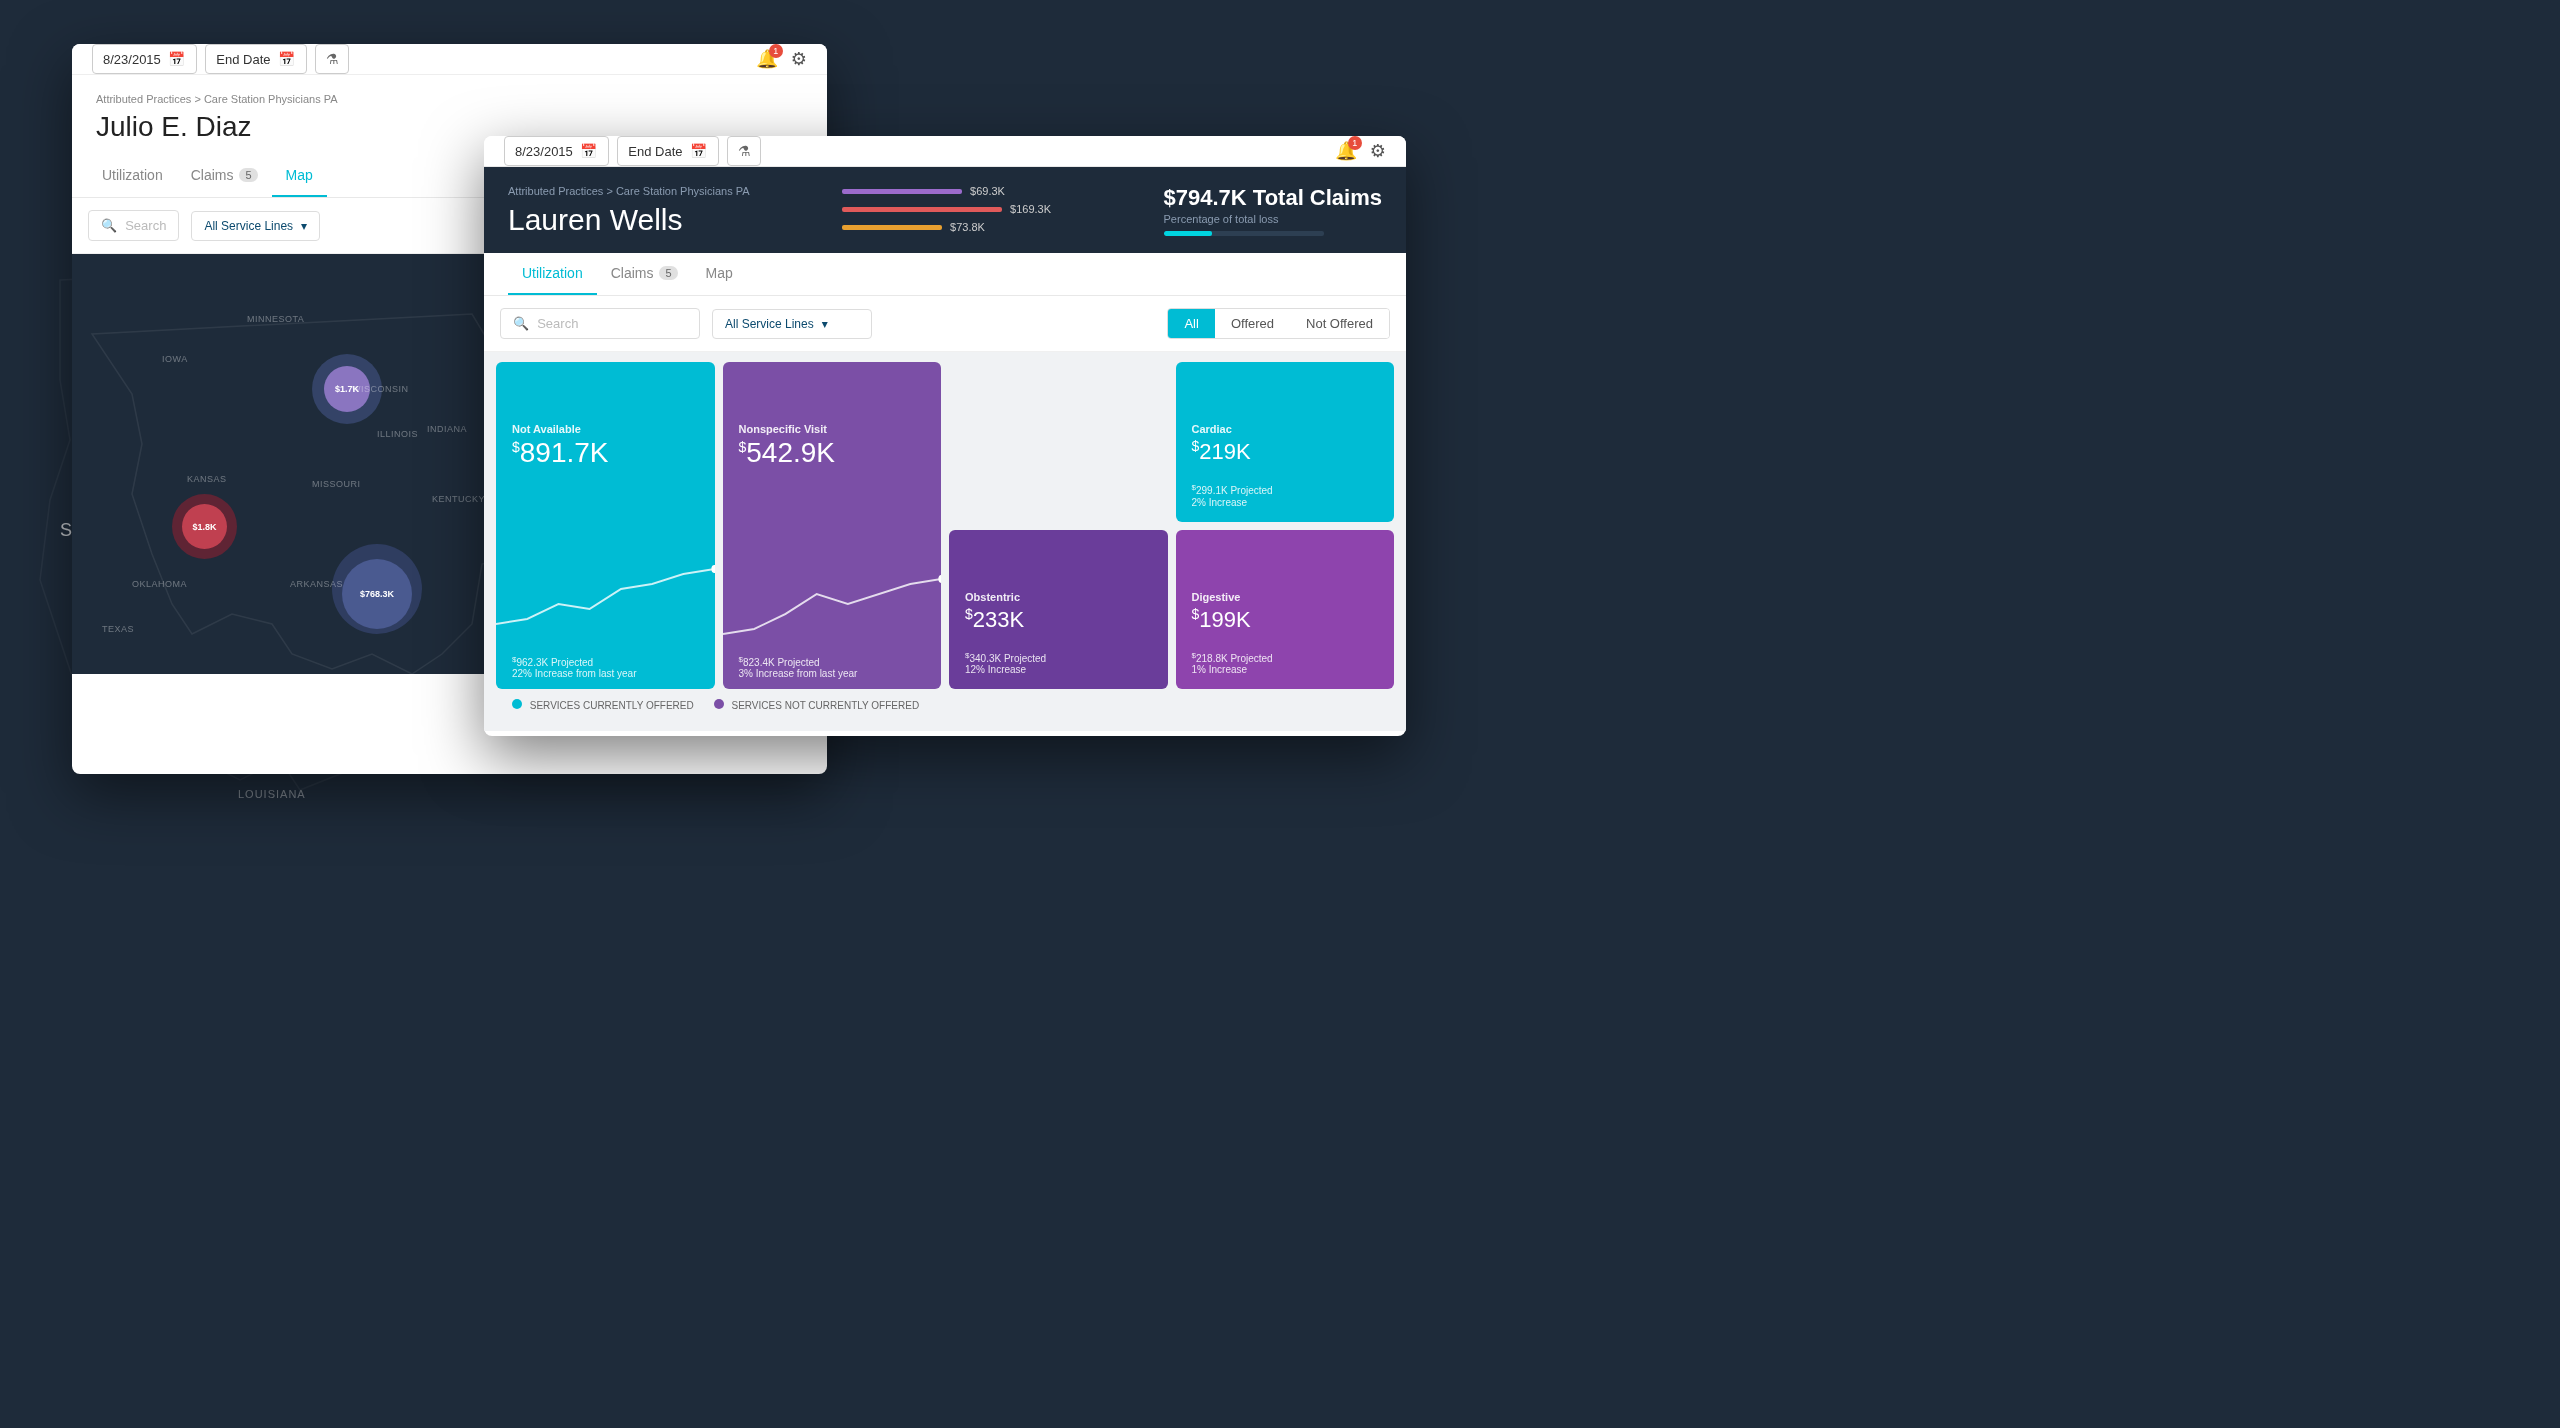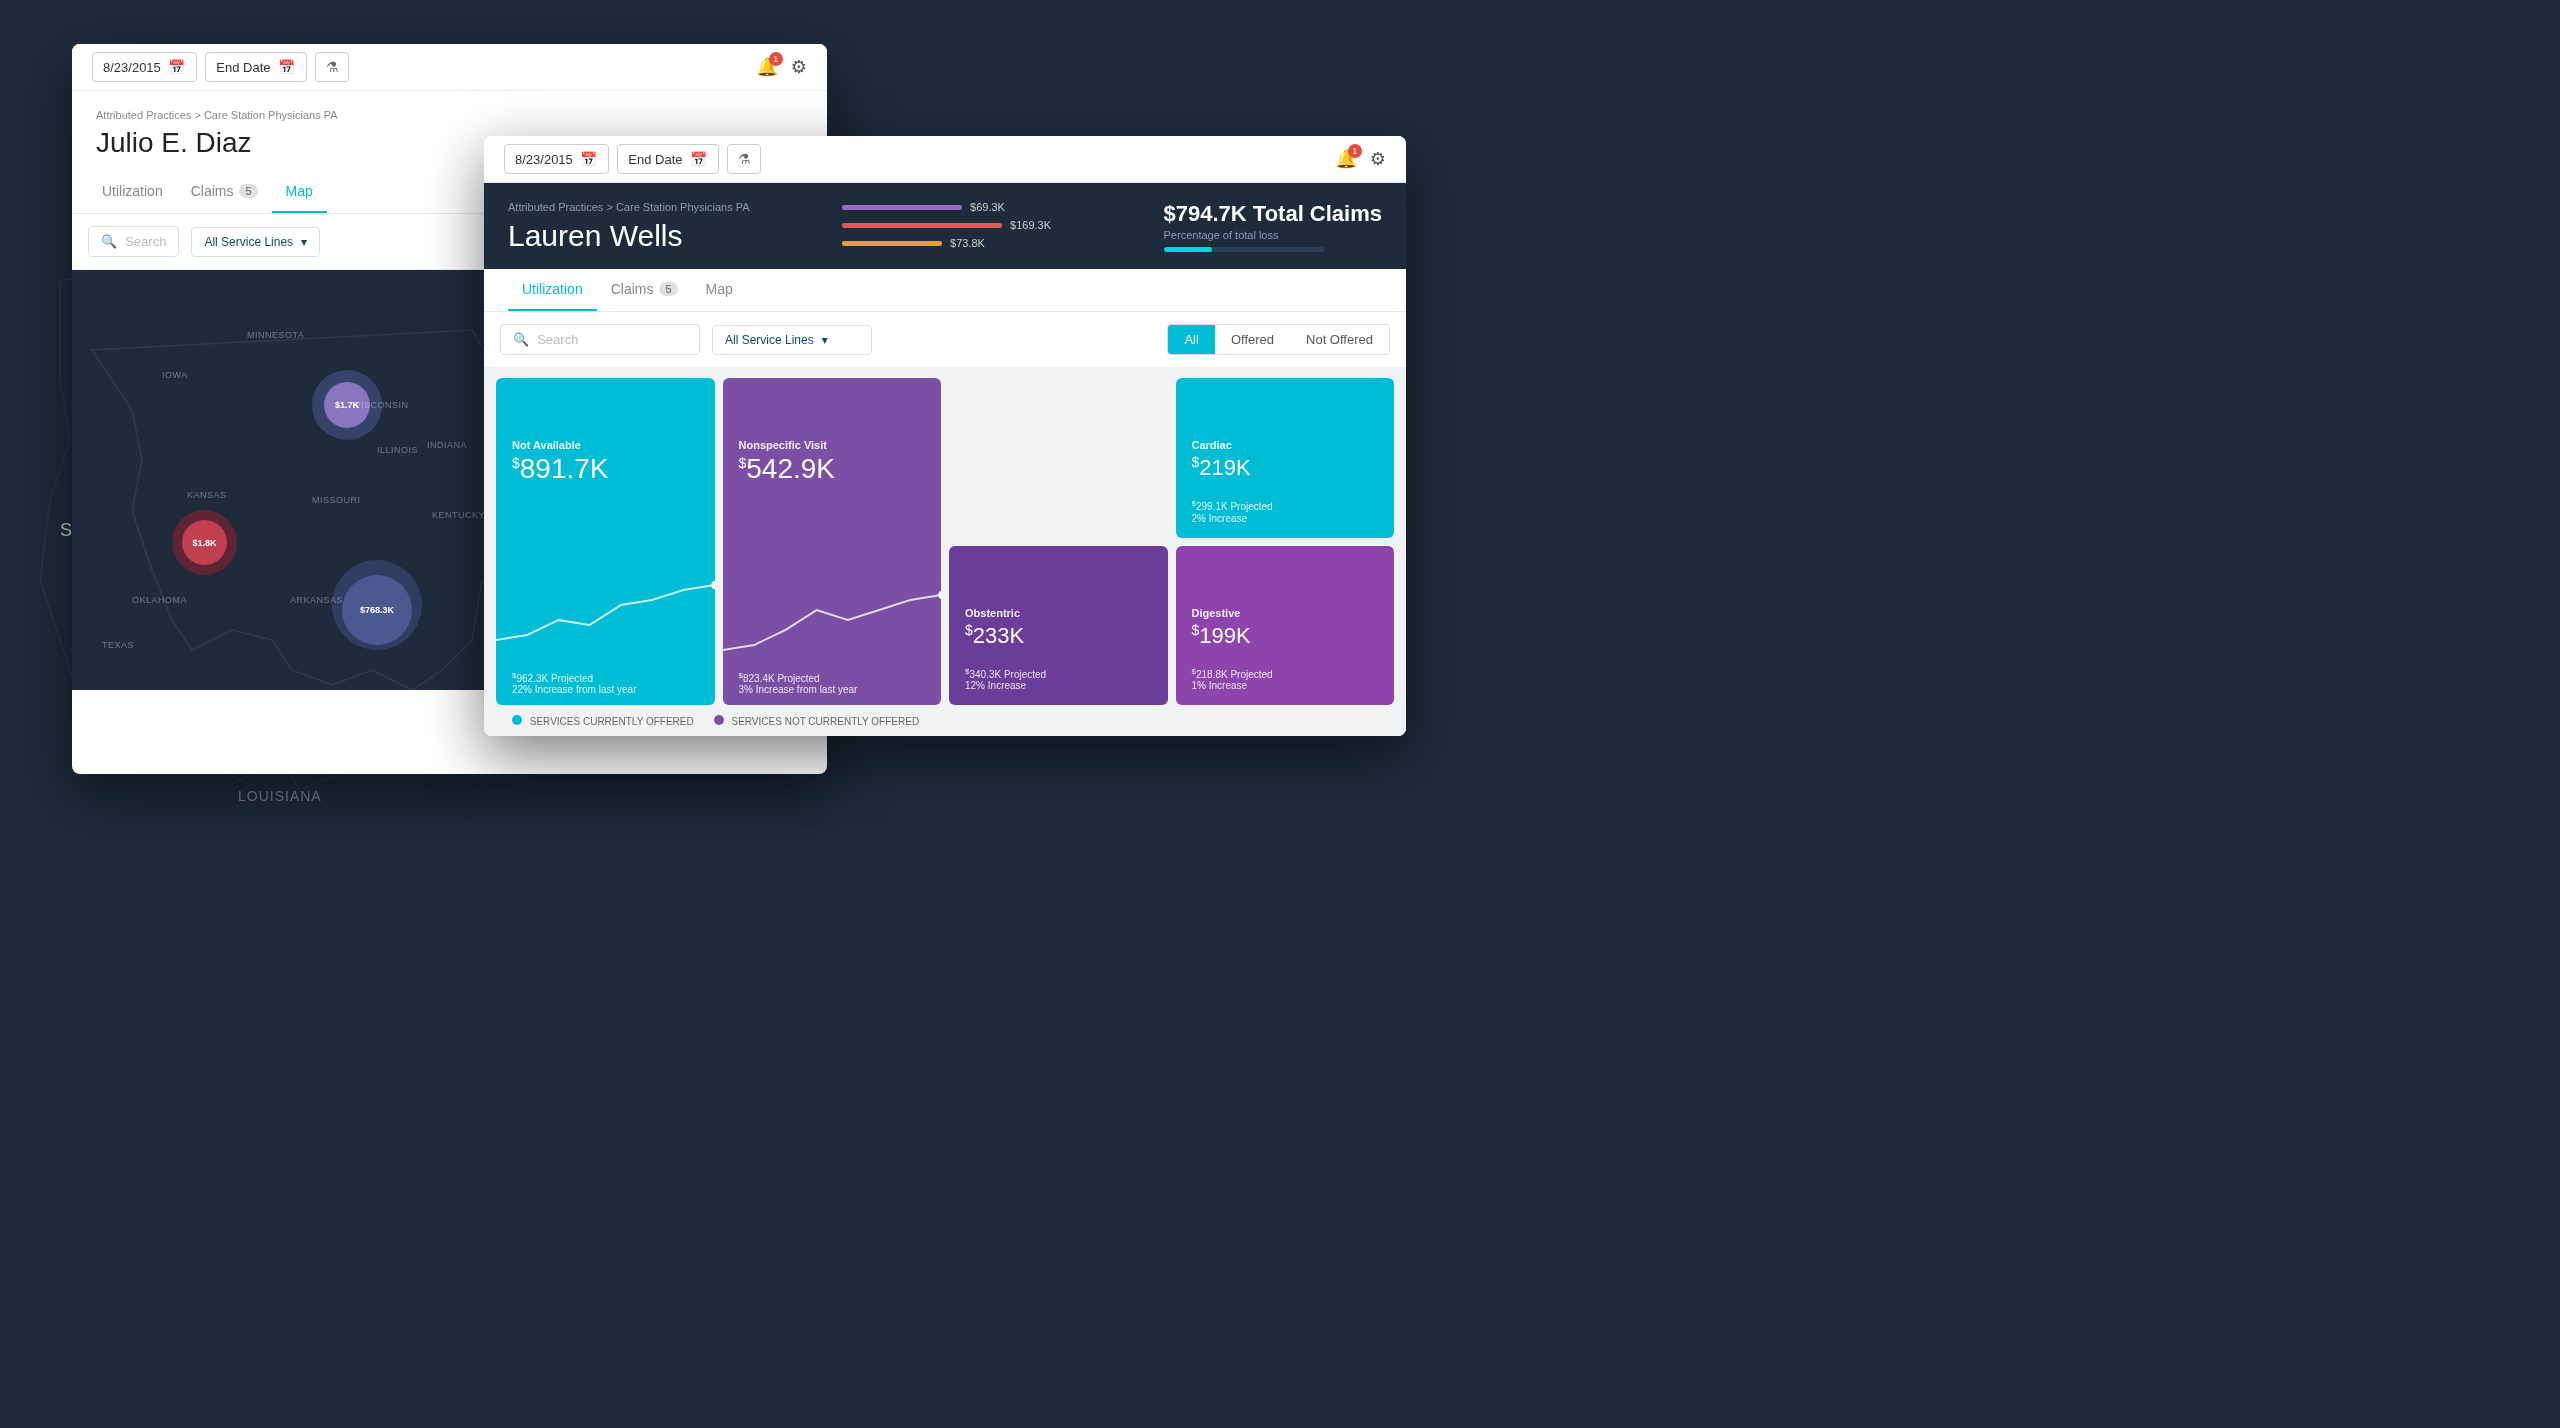--- a/index.html
+++ b/index.html
@@ -43,21 +43,21 @@
       left: 484px;
       top: 136px;
       width: 922px;
       height: 600px;
       z-index: 3;
     }
 
     
     .toolbar {
       display: flex;
-      padding: 8px 20px;
+      padding: 0 20px;
       border-bottom: 1px solid #eee;
       background: #fff;
     }
     .date-field {
       display: flex;
       align-items: center;
       border: 1px solid #ccc;
       border-radius: 4px;
       padding: 6px 10px;
       font-size: 13px;
@@ -330,21 +330,21 @@
       height: 10px;
       border-radius: 50%;
       display: inline-block;
       margin-right: 5px;
     }
 
     
     .state-label {
       position: absolute;
       color: rgba(255,255,255,0.4);
-      font-size: 14px;
+      font-size: 11px;
       font-weight: 500;
       text-transform: uppercase;
       letter-spacing: 1px;
     }
     .states-title {
       position: absolute;
       color: rgba(255,255,255,0.7);
       font-size: 18px;
       font-weight: 300;
       left: 60px;

